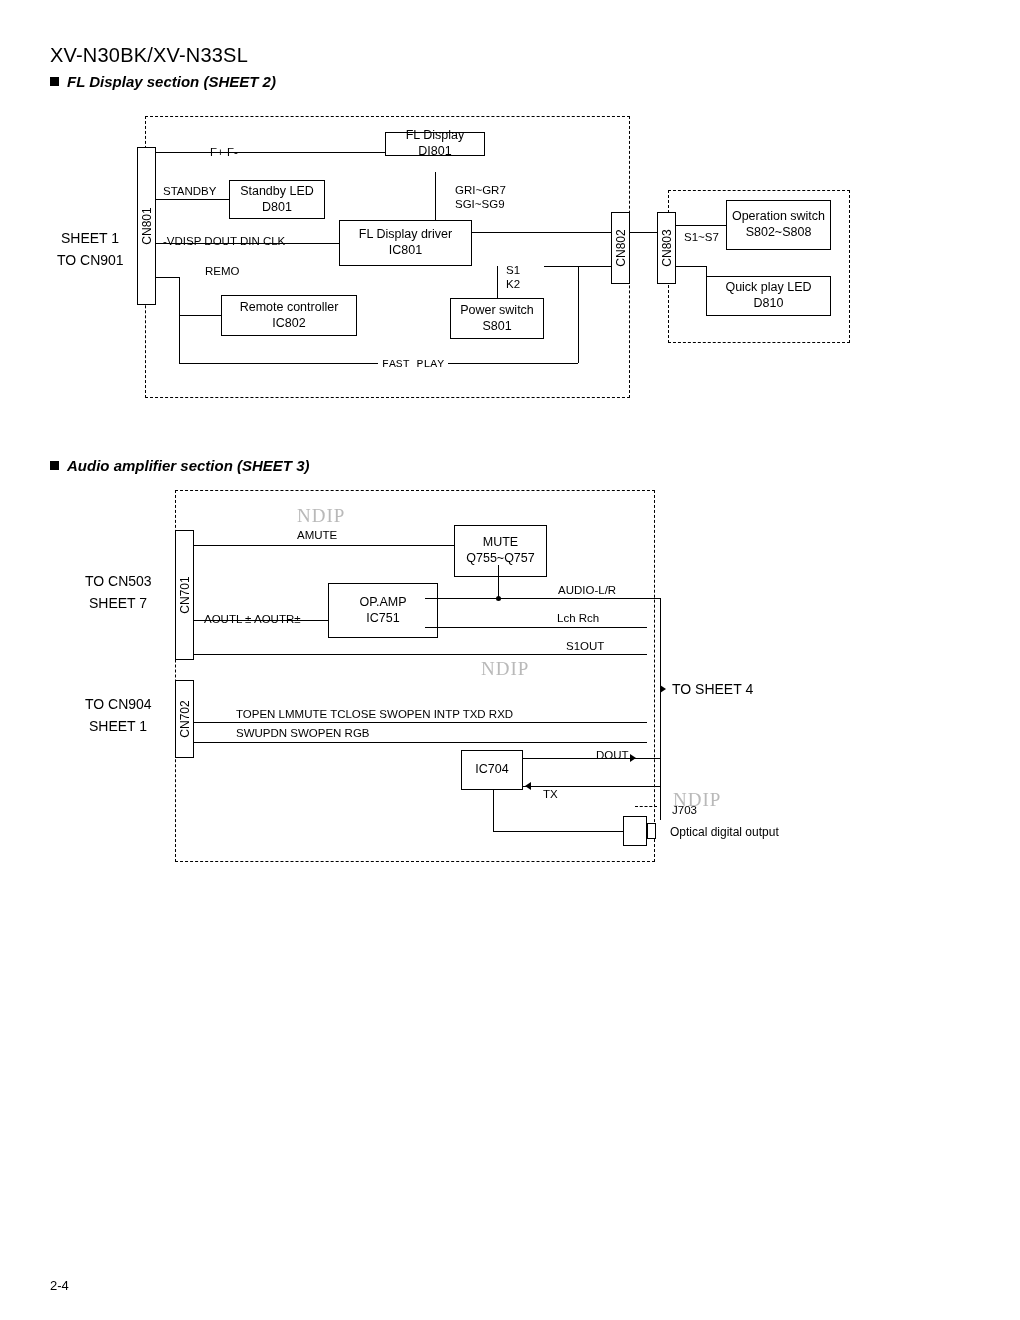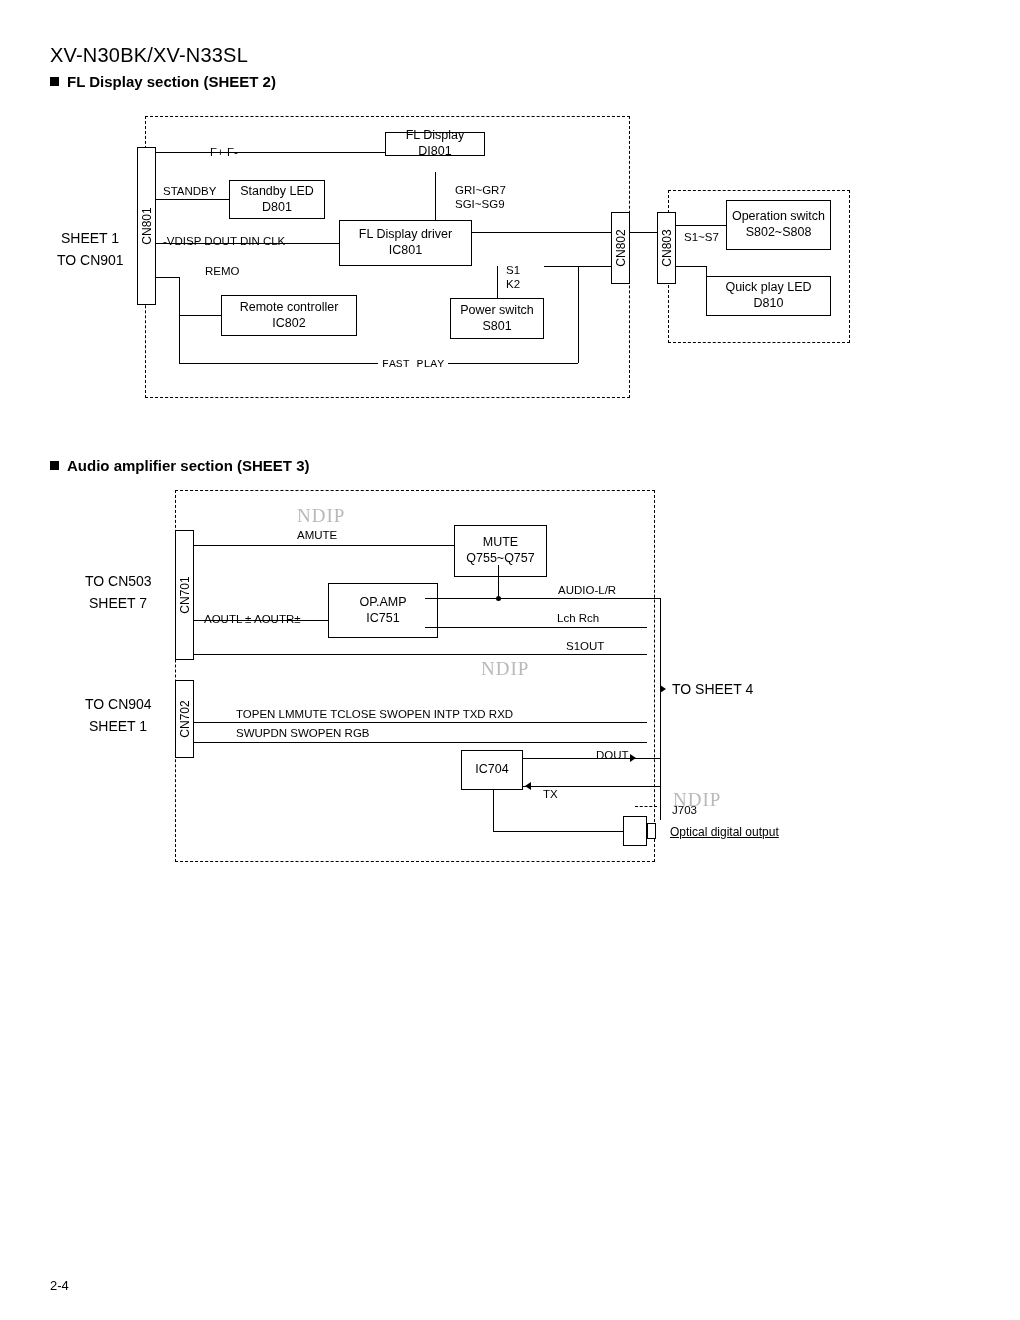--- a/index.html
+++ b/index.html
@@ -26,20 +26,21 @@
   .page-footer {
     position: absolute;
     left: 50px;
     top: 1278px;
     font-size: 13px;
   }
   .section-title {
     position: absolute;
     font-size: 15px;
     font-weight: bold;
+    font-style: italic;
   }
   .section-title .sq {
     display: inline-block;
     width: 9px;
     height: 9px;
     background: #000;
     margin-right: 8px;
     vertical-align: 1px;
   }
   
@@ -260,21 +261,21 @@
   <span>OP.AMP</span>
   <span>IC751</span>
 </div>
 <div class="box" style="left:461px; top:750px; width:62px; height:40px;">
   <span>IC704</span>
 </div>
 
 <div class="box" style="left:623px; top:816px; width:24px; height:30px;"></div>
 <div class="box" style="left:647px; top:823px; width:9px; height:16px;"></div>
 <div class="lbl" style="left:672px; top:803px;">J703</div>
-<div class="lbl" style="left:670px; top:825px; font-size:12px;text-decoration:underline;">Optical digital output</div>
+<div class="lbl" style="left:670px; top:825px; font-size:12px;">Optical digital output</div>
 <div class="dash-h" style="left:635px; top:806px; width:22px;"></div>
 
 <div class="line-h" style="left:194px; top:545px; width:260px;"></div>
 <div class="lbl" style="left:297px; top:528px;">AMUTE</div>
 
 <div class="line-h" style="left:194px; top:620px; width:134px;"></div>
 <div class="lbl" style="left:204px; top:612px;">AOUTL ±  AOUTR±</div>
 
 <div class="line-h" style="left:425px; top:598px; width:235px;"></div>
 <div class="lbl" style="left:558px; top:583px;">AUDIO-L/R</div>

